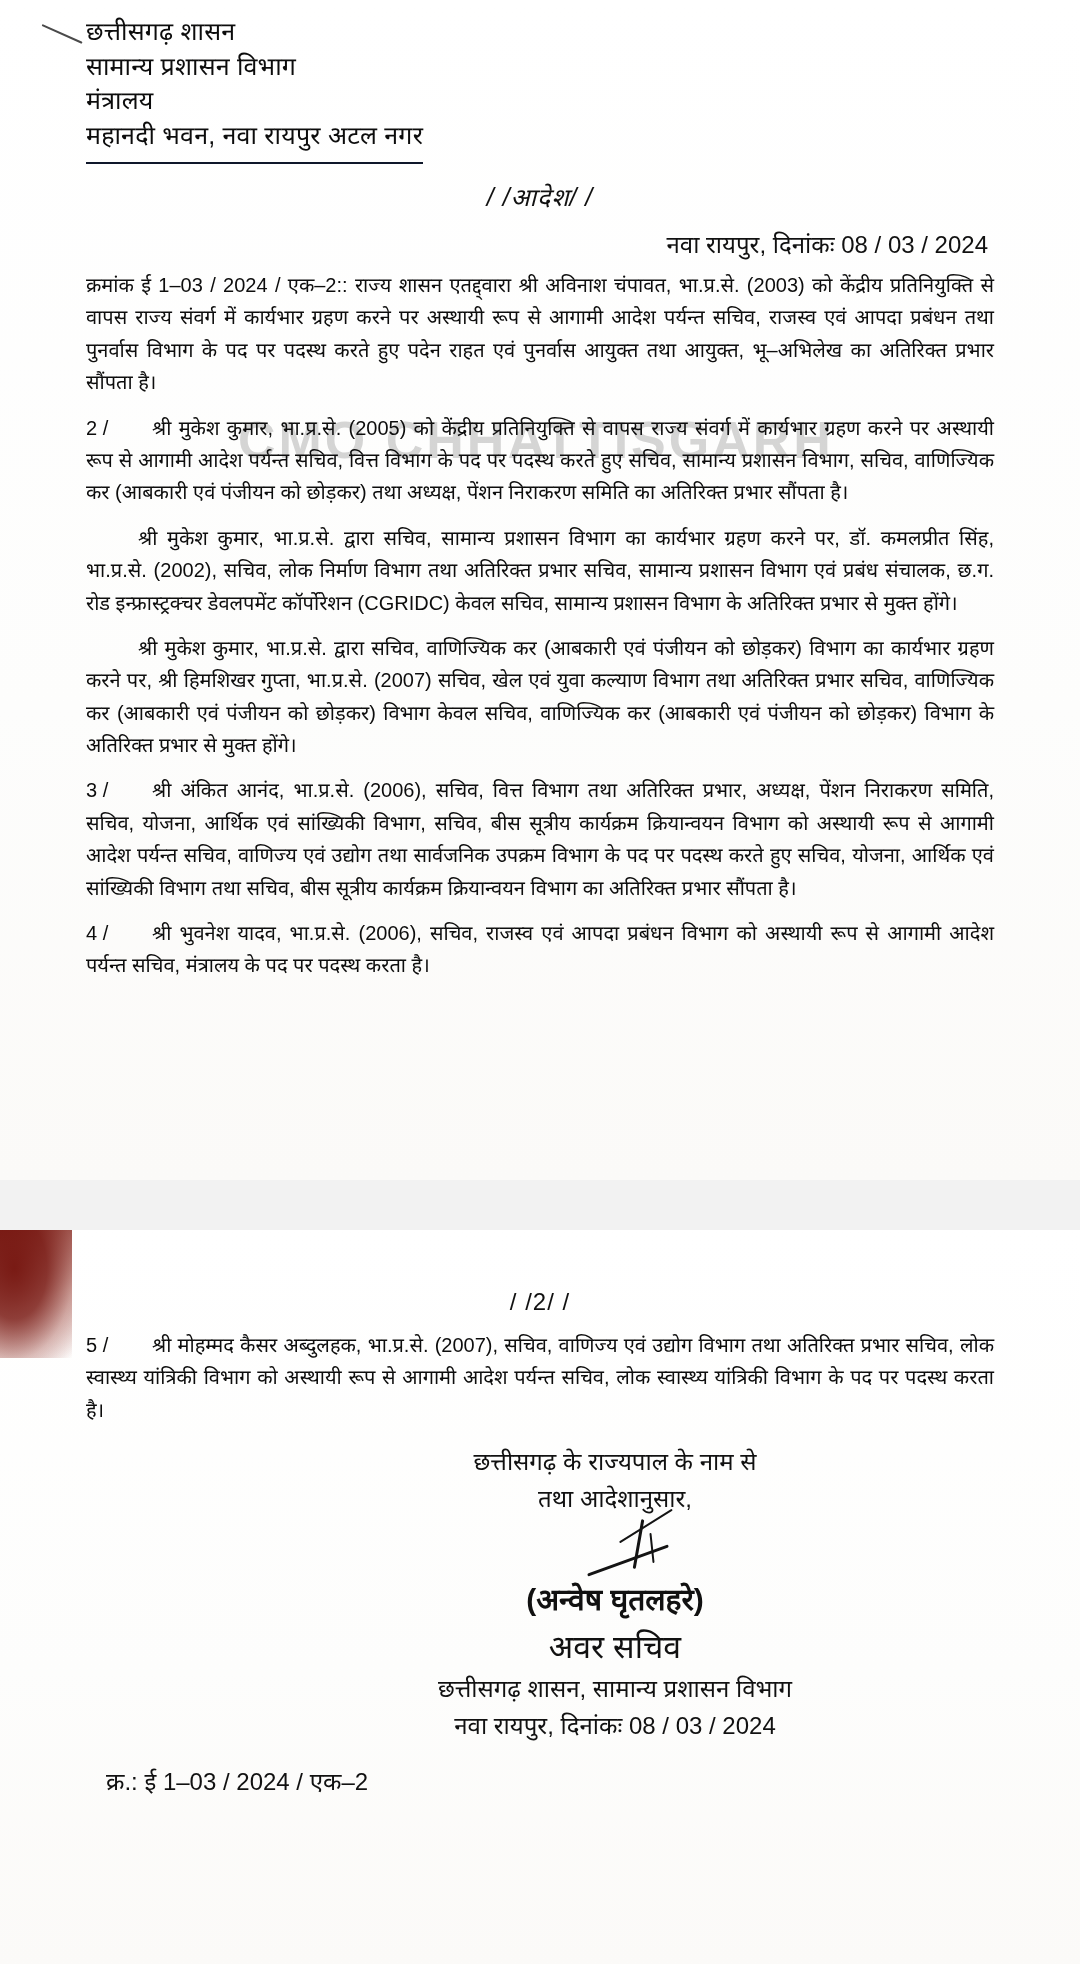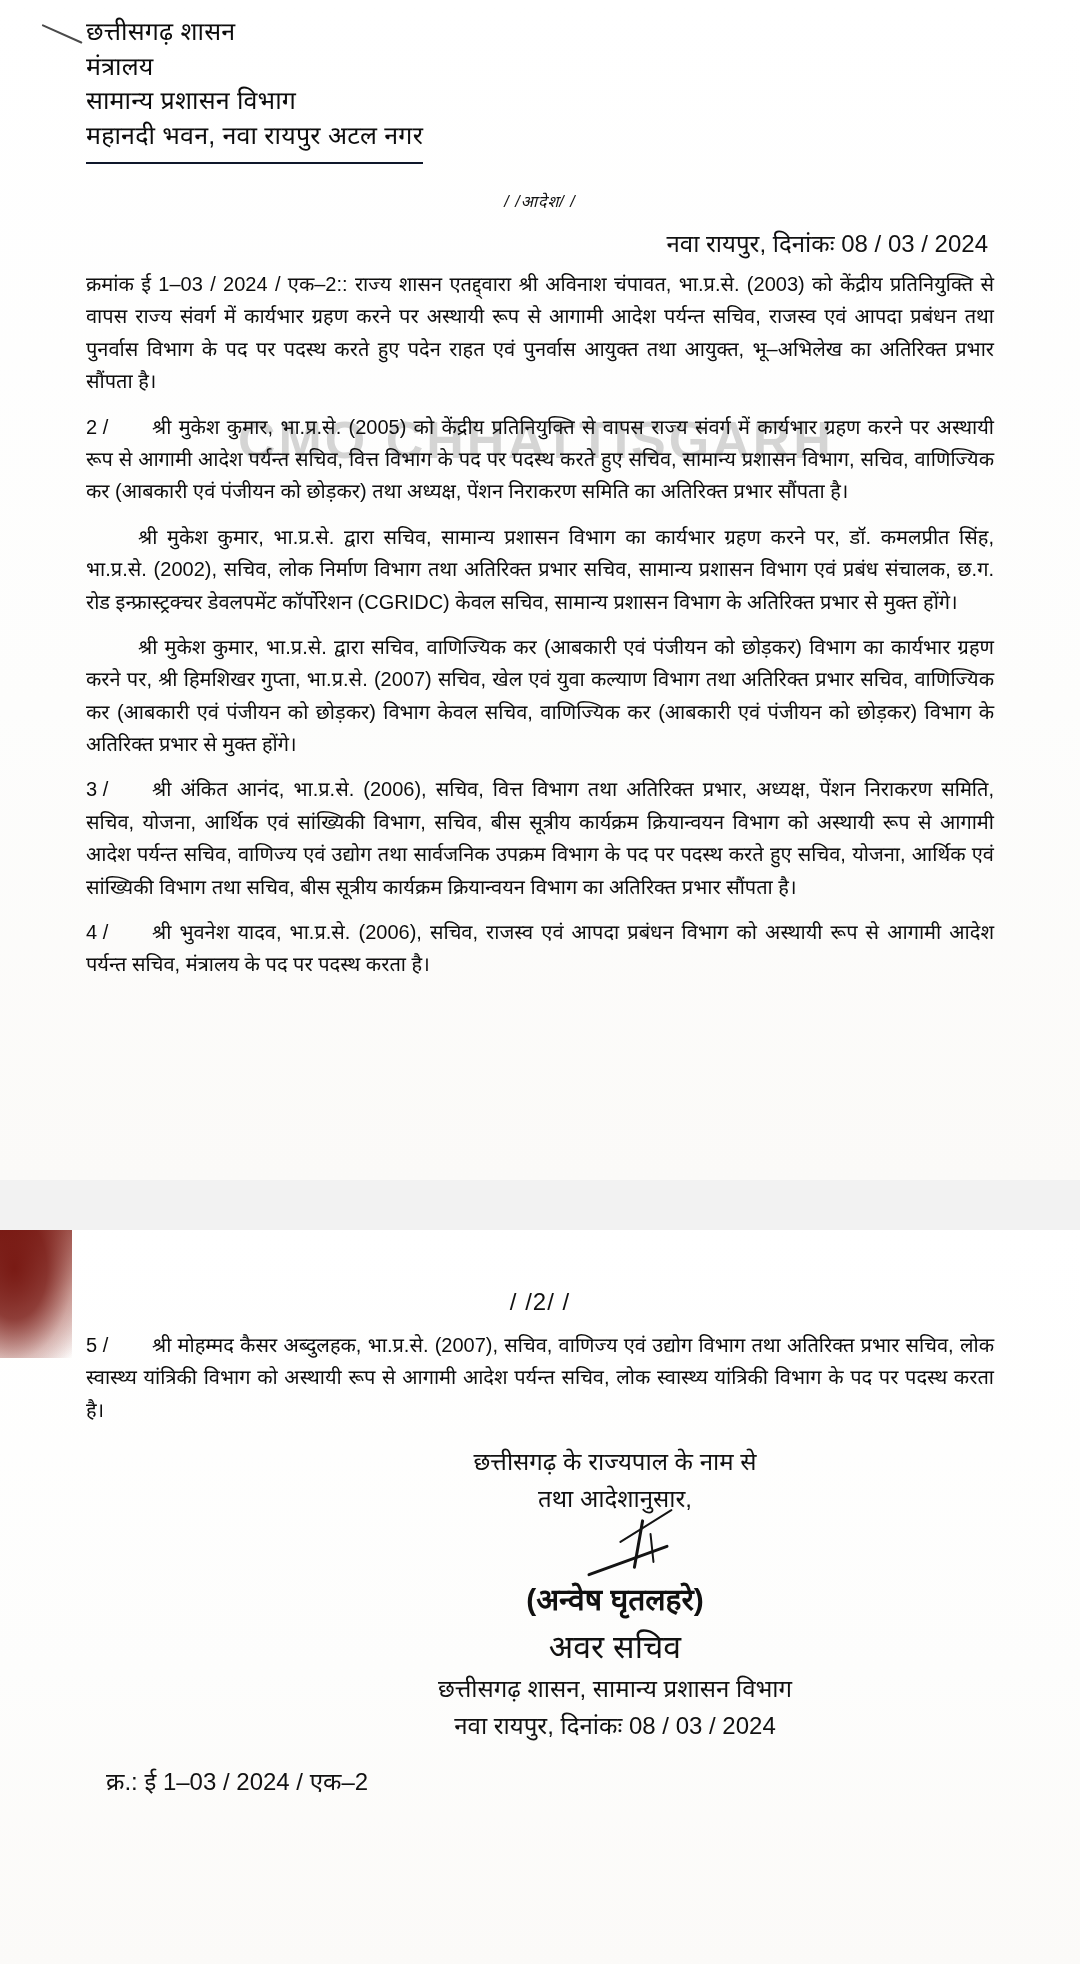--- a/index.html
+++ b/index.html
@@ -102,22 +102,22 @@
     font-family: "Liberation Sans", "DejaVu Sans", sans-serif;
     font-weight: 500;
   }
   .letterhead .lh-underline {
     display: inline-block;
     border-bottom: 2px solid #0f172a;
     padding-bottom: 10px;
   }
   .order-tag {
     text-align: center;
-    font-size: 16px;
-    margin-top: 26px;
+    font-size: 25px;
+    margin-top: 15px;
     font-family: "Liberation Sans", "DejaVu Sans", sans-serif;
     font-style: italic;
     letter-spacing: 1px;
   }
   .datum-line {
     text-align: right;
     font-size: 24px;
     margin-top: 14px;
     padding-right: 6px;
     font-family: "Liberation Sans", "DejaVu Sans", sans-serif;
@@ -222,22 +222,22 @@
   <div class="staple-mark">
       <i></i>
     </div>
 
   <div class="watermark watermark-one">CMO CHHATTISGARH</div>
 
   <div class="content">
 
     <div class="letterhead">
       <div class="lh-line">छत्तीसगढ़ शासन</div>
+      <div class="lh-line">सामान्य प्रशासन विभाग</div>
       <div class="lh-line">मंत्रालय</div>
-      <div class="lh-line">सामान्य प्रशासन विभाग</div>
       <div class="lh-line">
         <span class="lh-underline">महानदी भवन, नवा रायपुर अटल नगर</span>
       </div>
     </div>
 
     <div class="order-tag">/ /आदेश/ /</div>
 
     <div class="datum-line">नवा रायपुर, दिनांकः 08 / 03 / 2024</div>
 
     <p class="para tight">

